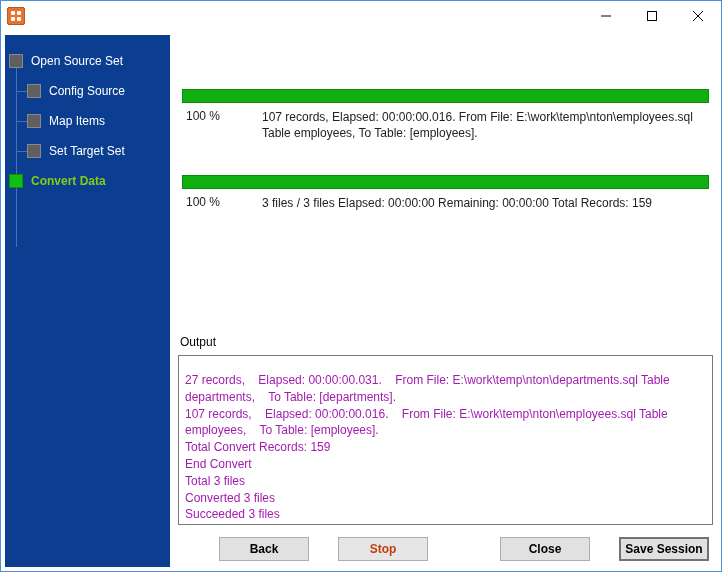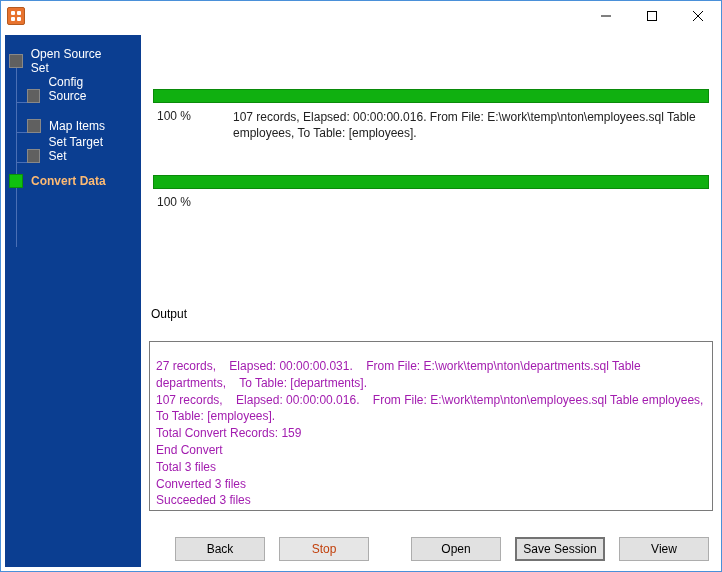--- a/index.html
+++ b/index.html
@@ -10,43 +10,43 @@
   .titlebar .app-ico::before { content:""; position:absolute; left:3px; top:3px; width:4px; height:4px; background:#fff; border-radius:1px; box-shadow: 6px 0 0 #fff, 0 6px 0 #fff, 6px 6px 0 #fff; }
   .win-controls { display:flex; height:100%; }
   .win-btn { width:46px; height:100%; display:flex; align-items:center; justify-content:center; font-family: "Segoe UI Symbol", sans-serif; font-size:10px; color:#000; }
   .win-btn.close { width:46px; }
   .win-btn svg { stroke:#000; stroke-width:1; fill:none; }
   .body { flex:1; display:flex; padding:4px; gap:4px; background:#fff; min-height:0; }
   .sidebar { width:165px; background:#0b3e91; padding:8px 20px 8px 4px; }
   .tree { position:relative; }
   .tree-item { display:flex; align-items:center; height:24px; margin:6px 0; color:#fff; font-size:12px; }
   .tree-item .box { width:14px; height:14px; border:1px solid #888; background:#606060; margin-right:8px; position:relative; }
-  .tree-item.child { padding-left:18px;align-items:flex-end; }
+  .tree-item.child { padding-left:18px; }
   .tree-item.root { padding-left:0; }
   .tree-item.bottom { padding-left:0; }
   .tree-item.active .box { background:#10c010; border-color:#0a900a; }
-  .tree-item.active span.label { font-weight:bold; color:#fdba74; }
+  .tree-item.active span.label { font-weight:bold; color:#84cc16; }
   .sidebar .tree::before {
     content:""; position:absolute; left:7px; top:18px; width:1px; height:180px; background:#4a6fb5;
   }
   .tree-item.child::before {
     content:""; position:absolute; left:7px; width:12px; height:1px; background:#4a6fb5; margin-top:0px;
   }
 
-  .main { flex:1; display:flex; flex-direction:column; gap:20px; padding:0 4px 4px 4px; min-height:0; }
+  .main { flex:1; display:flex; flex-direction:column; gap:6px; padding:0 4px 4px 4px; min-height:0; }
   .top-area { flex:1; border:0; padding:4px 4px; overflow:hidden; }
   .prog-block { margin-top:50px; }
   .prog-bar { height:14px; background:#10b010; border:1px solid #0a8a0a; width:100%; }
   .prog-row { display:flex; align-items:flex-start; margin-top:6px; font-size:12px; color:#222; }
   .prog-pct { width:80px; padding-left:4px; }
   .prog-detail { flex:1; line-height:1.35; }
   .prog-block2 { margin-top:34px; }
   .out-label { font-size:12px; padding-left:2px; }
   .output-box { height:170px; border:1px solid #7a7a7a; padding:16px 6px; font-size:12px; line-height:1.4; color:#a21caf; overflow-y:scroll; background:#fff; white-space:pre-wrap; }
-  .button-row { display:flex; gap:14px; padding:6px 4px 2px 4px; justify-content:space-between; }
+  .button-row { display:flex; gap:14px; padding:6px 4px 2px 4px; justify-content:space-between;font-weight:bold; }
   .spacer-left { width:8px; }
   .btn { width:90px; height:24px; border:1px solid #adadad; background:#e1e1e1; font-size:12px; font-family:inherit; display:flex; align-items:center; justify-content:center; cursor:default; }
   .btn.disabled { color:#c2410c; background:#e6e6e6; }
   .btn.primary { border:2px solid #737373; background:#e1e1e1; }
   ::-webkit-scrollbar { width:16px; }
   ::-webkit-scrollbar-track { background:#f0f0f0; }
   ::-webkit-scrollbar-thumb { background:#c2c2c2; border:1px solid #a0a0a0; }
   ::-webkit-scrollbar-button { background:#f0f0f0; height:16px; border:1px solid #d0d0d0; }
 </style>
 </head>
@@ -111,41 +111,41 @@
           <div class="prog-row">
             <div class="prog-pct">100 %</div>
             <div class="prog-detail">107 records,    Elapsed: 00:00:00.016.    From File: E:\work\temp\nton\employees.sql Table employees,    To Table: [employees].</div>
           </div>
         </div>
 
         <div class="prog-block2">
           <div class="prog-bar"></div>
           <div class="prog-row">
             <div class="prog-pct">100 %</div>
+            <div class="prog-detail">3 files / 3 files    Elapsed: 00:00:00    Remaining: 00:00:00    Total Records: 159</div>
           </div>
         </div>
 
       </div>
 
       <div class="out-label">Output</div>
       <div class="output-box">27 records,    Elapsed: 00:00:00.031.    From File: E:\work\temp\nton\departments.sql Table departments,    To Table: [departments].
 107 records,    Elapsed: 00:00:00.016.    From File: E:\work\temp\nton\employees.sql Table employees,    To Table: [employees].
 Total Convert Records: 159
 End Convert
 Total 3 files
 Converted 3 files
 Succeeded 3 files
 Failed (partly) 0 files</div>
 
       <div class="button-row">
         <div class="spacer-left"></div>
         <div class="btn">Back</div>
         <div class="btn disabled">Stop</div>
         <div style="width:14px"></div>
-        <div class="btn">Open</div>
+        <div class="btn">Close</div>
         <div class="btn primary">Save Session</div>
-        <div class="btn">View</div>
       </div>
 
     </div>
 
   </div>
 </div>
 
 </body></html>

